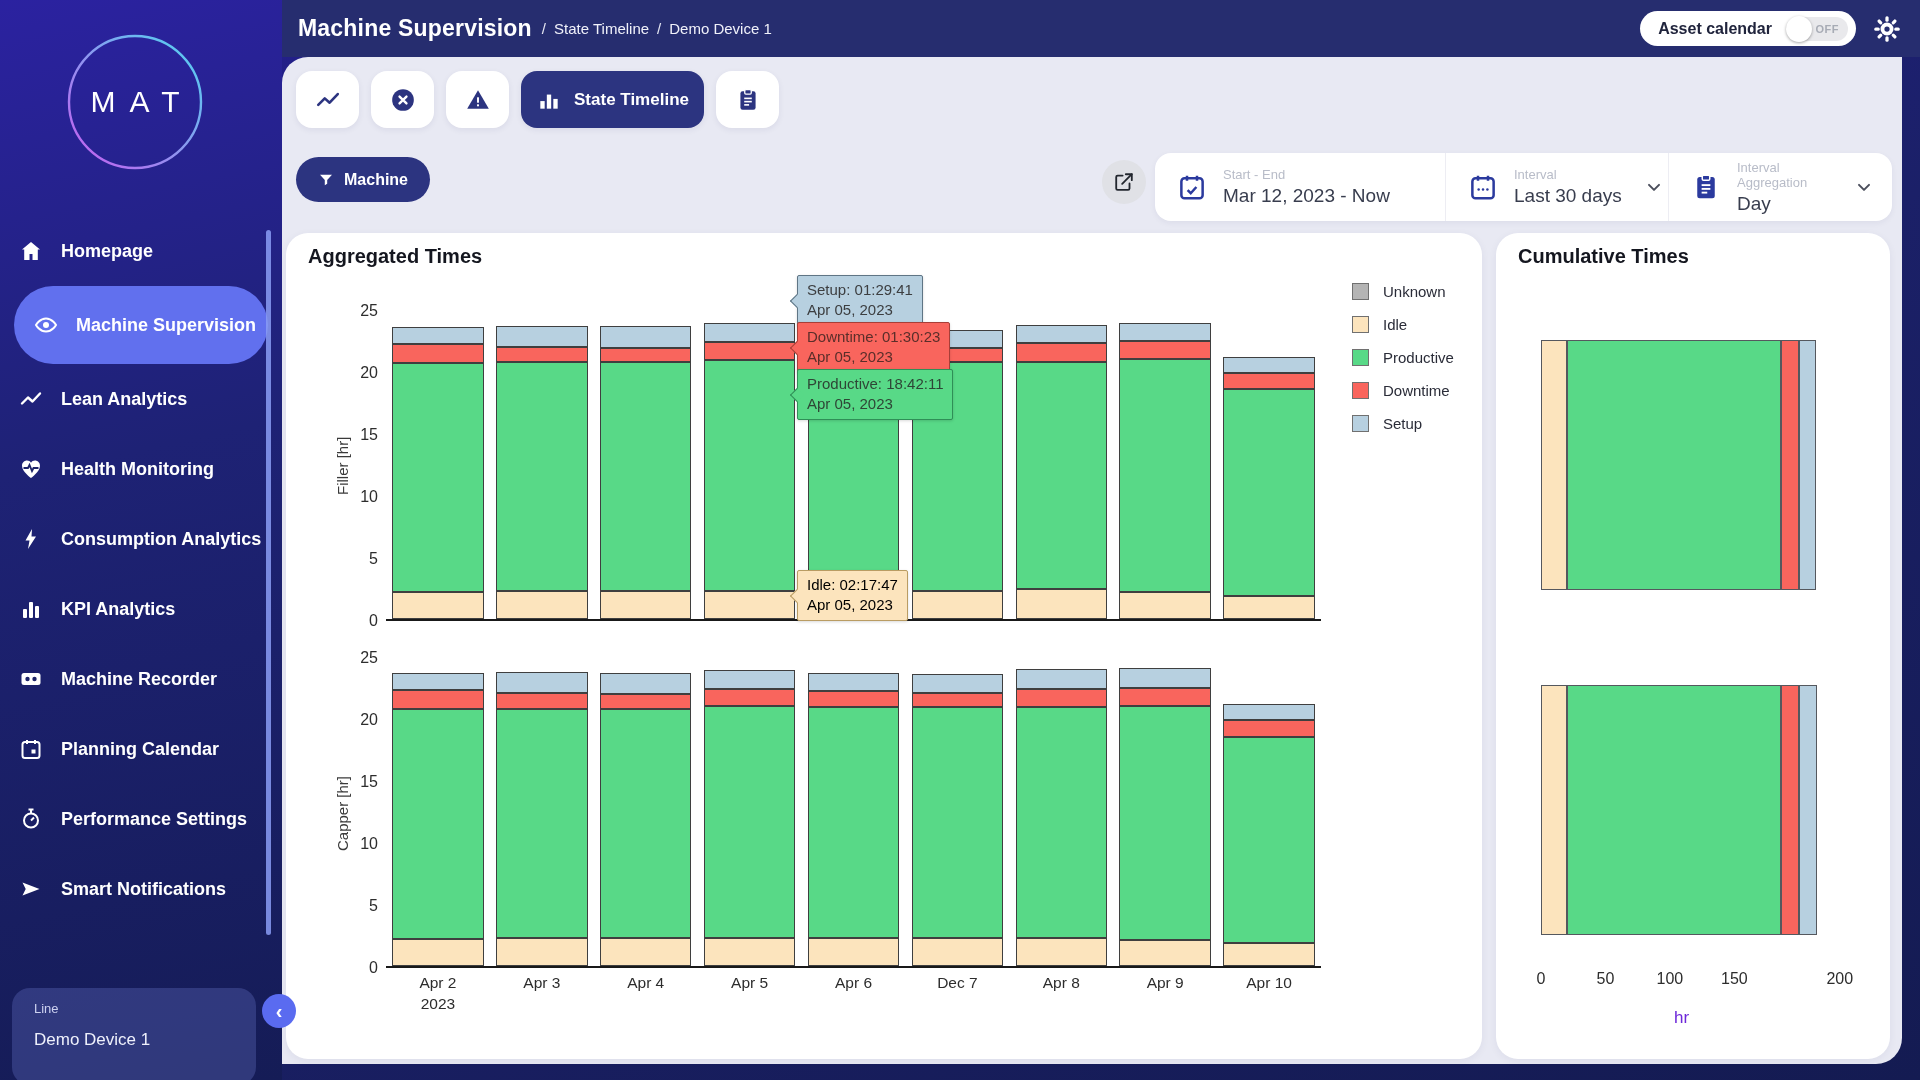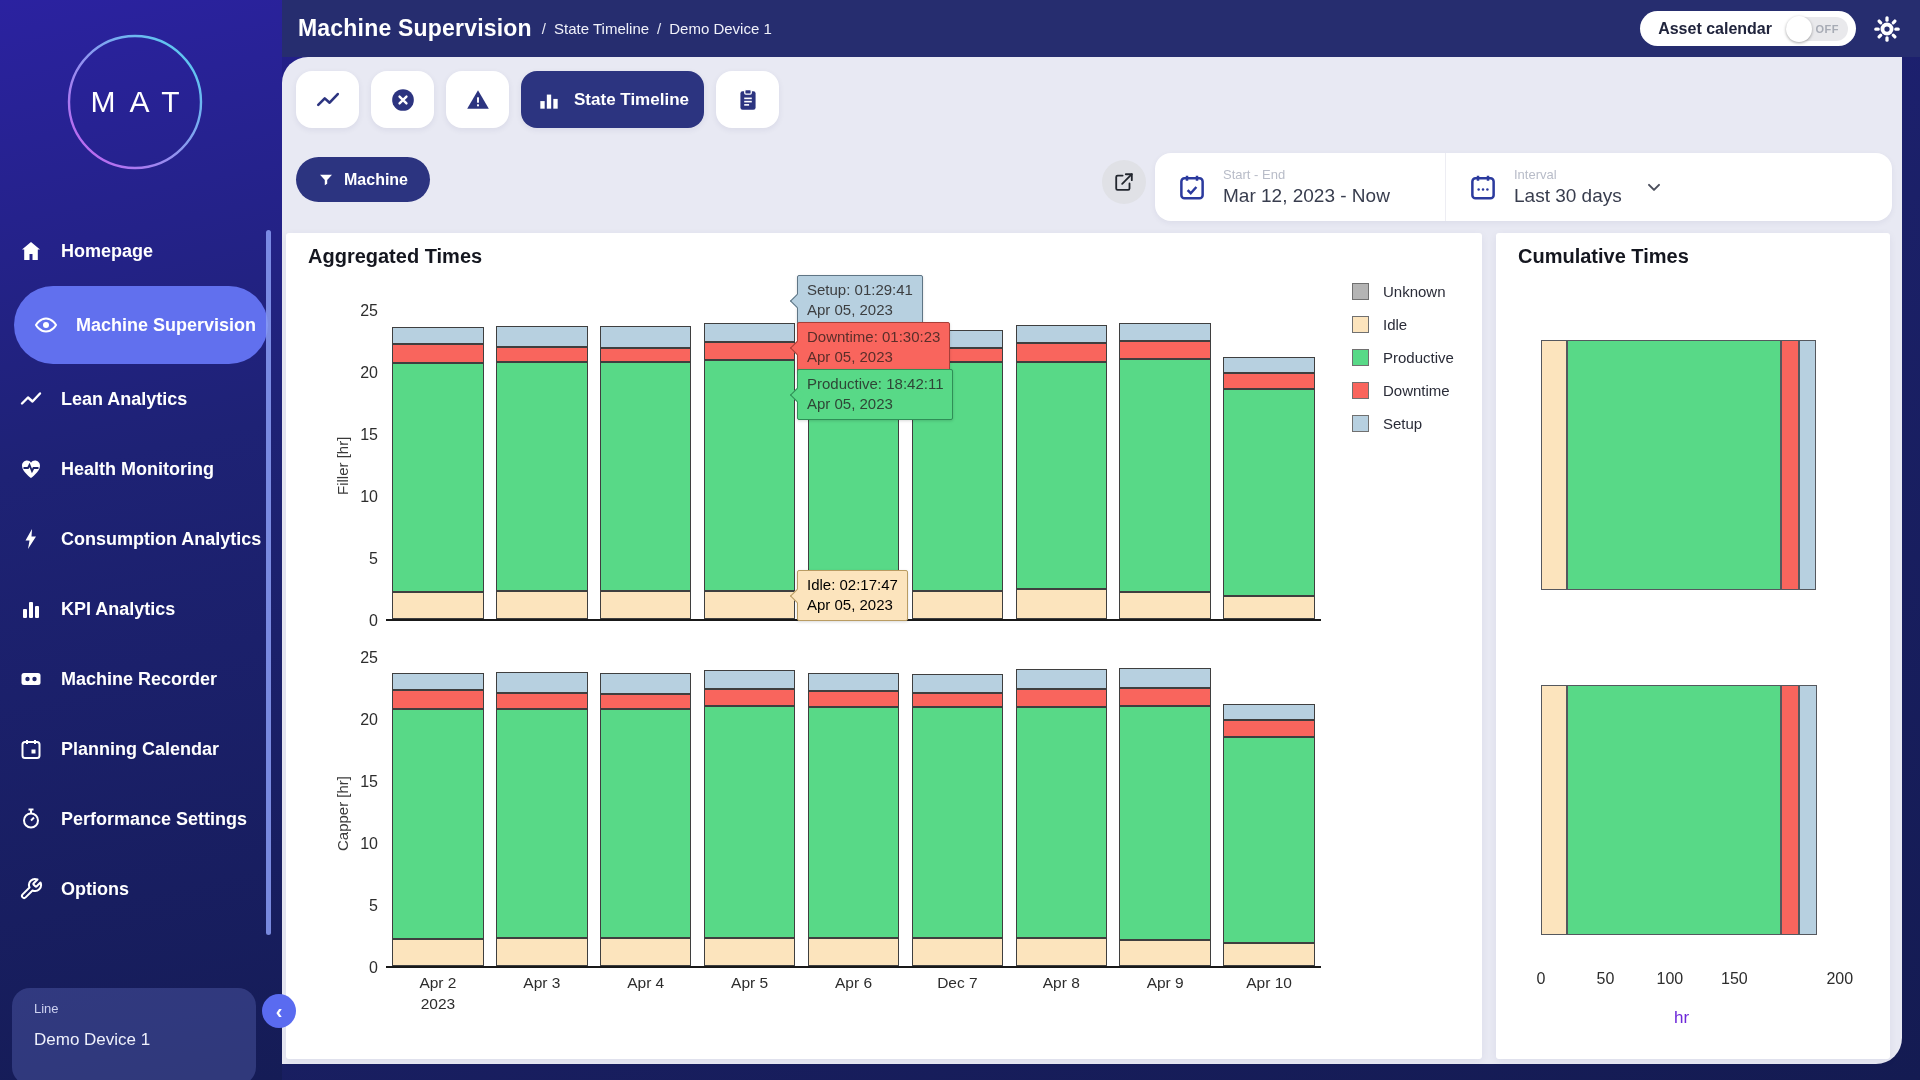--- a/index.html
+++ b/index.html
@@ -64,21 +64,21 @@
   .dp-sec + .dp-sec{border-left:1px solid #ededf3}
   .dp-sec .dp-icon{color:#2b3a9e;margin-right:16px;display:flex}
   .dp-sec .dp-icon svg{width:30px;height:30px}
   .dp-texts{display:flex;flex-direction:column;justify-content:center;gap:3px}
   .dp-label{font-size:13px;color:#b8bcc8;font-weight:500}
   .dp-value{font-size:19px;color:#383d4e;font-weight:500;white-space:nowrap}
   .dp-chevron{color:#4b4f5c;margin-left:22px;display:flex}
   .dp-chevron svg{width:20px;height:20px}
   .dp-sec.s1{width:290px}.dp-sec.s2{width:223px}.dp-sec.s3{width:224px}
   
-  .card{position:absolute;background:#fff;border-radius:3px;box-shadow:0 2px 8px rgba(30,35,80,.06);z-index:3}
+  .card{position:absolute;background:#fff;border-radius:22px;box-shadow:0 2px 8px rgba(30,35,80,.06);z-index:3}
   #main-card{left:286px;top:233px;width:1196px;height:826px}
   #cumu-card{left:1496px;top:233px;width:394px;height:826px}
   .card-title{position:absolute;left:22px;top:12px;font-size:20px;font-weight:800;color:#14161f}
   
   .vchart{position:absolute;left:46px;width:989px;height:310px;display:flex}
   #vchart1{top:78px}#vchart2{top:425px}
   .ylab{width:20px;writing-mode:vertical-rl;transform:rotate(180deg);display:flex;align-items:center;justify-content:center;
     font-size:15px;color:#3a3a3a}
   .yticks{width:34px;position:relative}
   .yticks span{position:absolute;right:8px;transform:translateY(50%);font-size:16px;color:#2d2d2d}
@@ -250,25 +250,25 @@
             <circle cx="12" cy="13.5" r="7"></circle>
             <line x1="12" y1="2.5" x2="12" y2="6.5"></line>
             <line x1="9.5" y1="2.5" x2="14.5" y2="2.5"></line>
             <path d="M12 13.5l3-3"></path>
           </svg>
         </span>
         <span class="nav-label">Performance Settings</span>
       </div>
       <div class="nav-item">
         <span class="nav-icon">
-          <svg viewBox="0 0 24 24" fill="none" stroke="currentColor" stroke-width="2" stroke-linecap="round" stroke-linejoin="round">
-            <path d="M14.7 6.3a1 1 0 0 0 0 1.4l1.6 1.6a1 1 0 0 0 1.4 0l3.77-3.77a6 6 0 0 1-7.94 7.94l-6.91 6.91a2.12 2.12 0 0 1-3-3l6.91-6.91a6 6 0 0 1 7.94-7.94l-3.76 3.76z"></path>
-          </svg>
-        </span>
-        <span class="nav-label">Options</span>
+          <svg viewBox="0 0 24 24">
+            <path d="M3.5 5.5 20.5 12 3.5 18.5l3.2-6.5z" fill="currentColor"></path>
+          </svg>
+        </span>
+        <span class="nav-label">Smart Notifications</span>
       </div>
     </nav>
   <div class="scroll-ind"></div>
   <div class="device-card">
     <div class="dc-label">Line</div>
     <div class="dc-name">Demo Device 1</div>
   </div>
   <button class="collapse-btn">‹</button>
 </aside>
 
@@ -366,20 +366,40 @@
     <span class="dp-texts">
       <span class="dp-label">Interval</span>
       <span class="dp-value">Last 30 days</span>
     </span>
     <span class="dp-chevron" id="chev1-slot">
         <svg viewBox="0 0 24 24" fill="none" stroke="currentColor" stroke-width="2.4" stroke-linecap="round" stroke-linejoin="round">
           <polyline points="6 9.5 12 15.5 18 9.5"></polyline>
         </svg>
       </span>
   </div>
+  <div class="dp-sec s3">
+    <span class="dp-icon" id="clip-slot">
+        <svg viewBox="0 0 24 24">
+          <rect x="5" y="4" width="14" height="17" rx="2" fill="currentColor"></rect>
+          <rect x="9" y="2.5" width="6" height="4" rx="1" fill="currentColor" stroke="#fff" stroke-width="1.2"></rect>
+          <line x1="8.5" y1="10.5" x2="15.5" y2="10.5" stroke="#fff" stroke-width="1.5"></line>
+          <line x1="8.5" y1="13.5" x2="15.5" y2="13.5" stroke="#fff" stroke-width="1.5"></line>
+          <line x1="8.5" y1="16.5" x2="13" y2="16.5" stroke="#fff" stroke-width="1.5"></line>
+        </svg>
+      </span>
+    <span class="dp-texts">
+      <span class="dp-label">Interval Aggregation</span>
+      <span class="dp-value">Day</span>
+    </span>
+    <span class="dp-chevron" id="chev2-slot">
+        <svg viewBox="0 0 24 24" fill="none" stroke="currentColor" stroke-width="2.4" stroke-linecap="round" stroke-linejoin="round">
+          <polyline points="6 9.5 12 15.5 18 9.5"></polyline>
+        </svg>
+      </span>
+  </div>
 </div>
 
 <div class="card" id="main-card">
   <div class="card-title">Aggregated Times</div>
   <div class="vchart" id="vchart1">
       <div class="ylab">Filler [hr]</div>
       <div class="yticks">
         <span style="bottom: 0%;">0</span>
         <span style="bottom: 20%;">5</span>
         <span style="bottom: 40%;">10</span>

